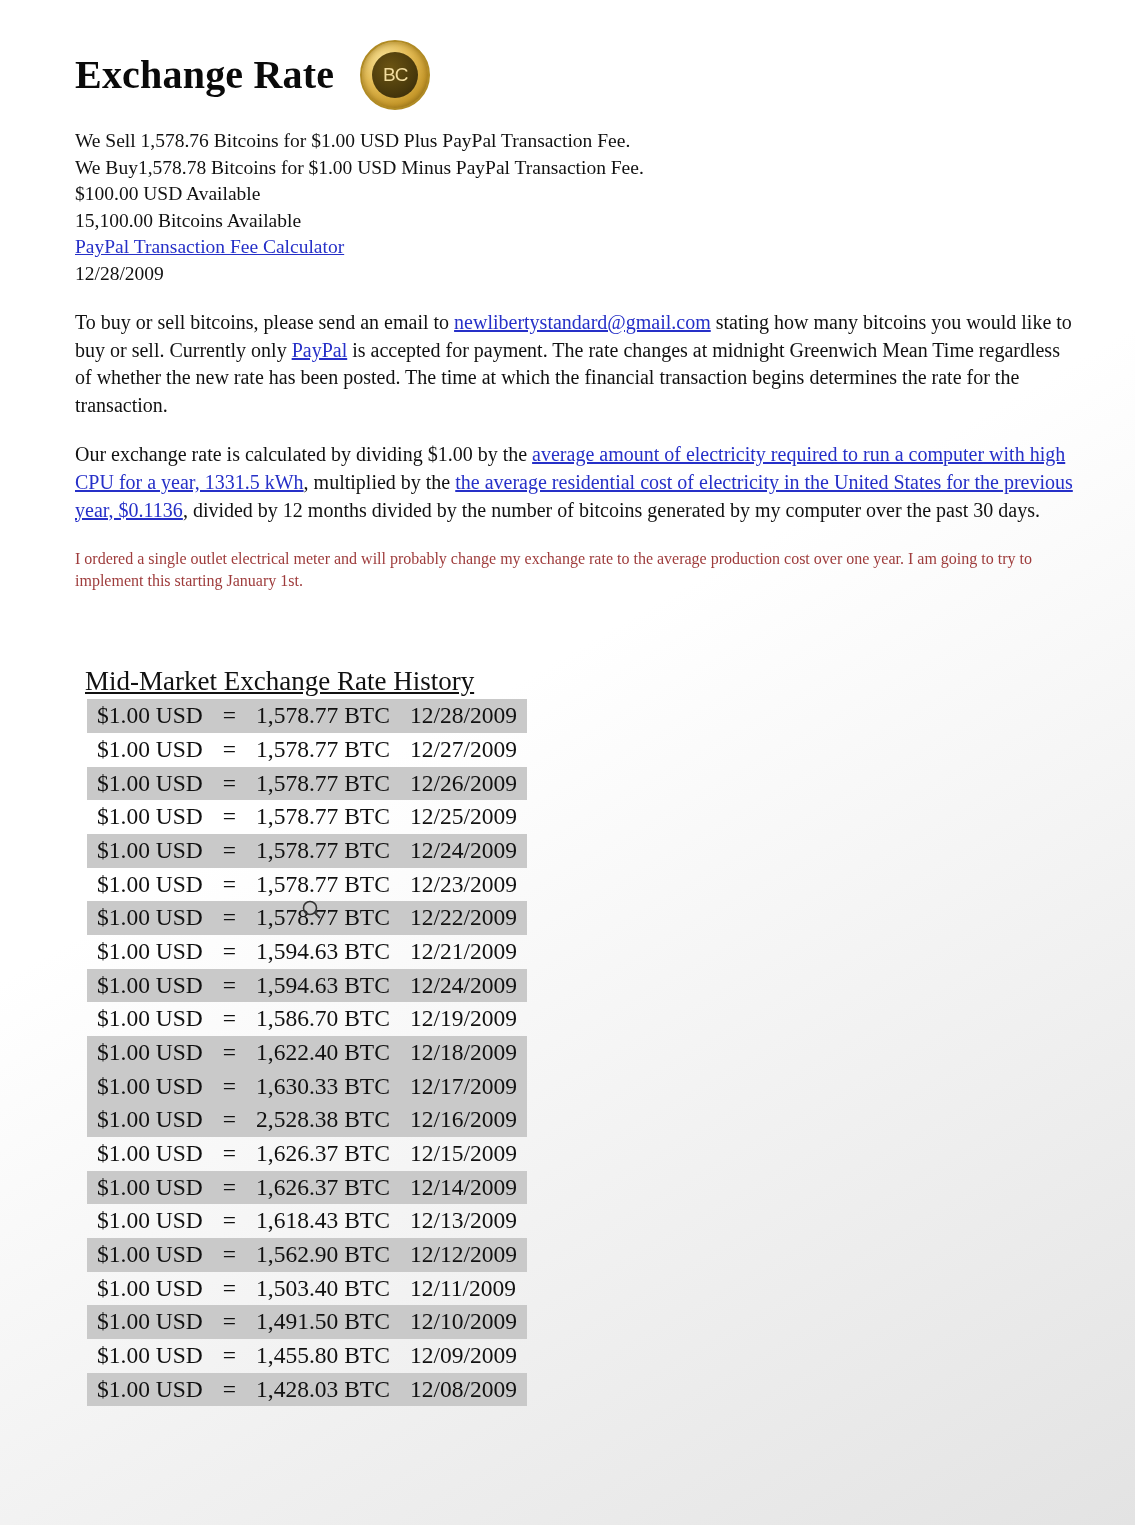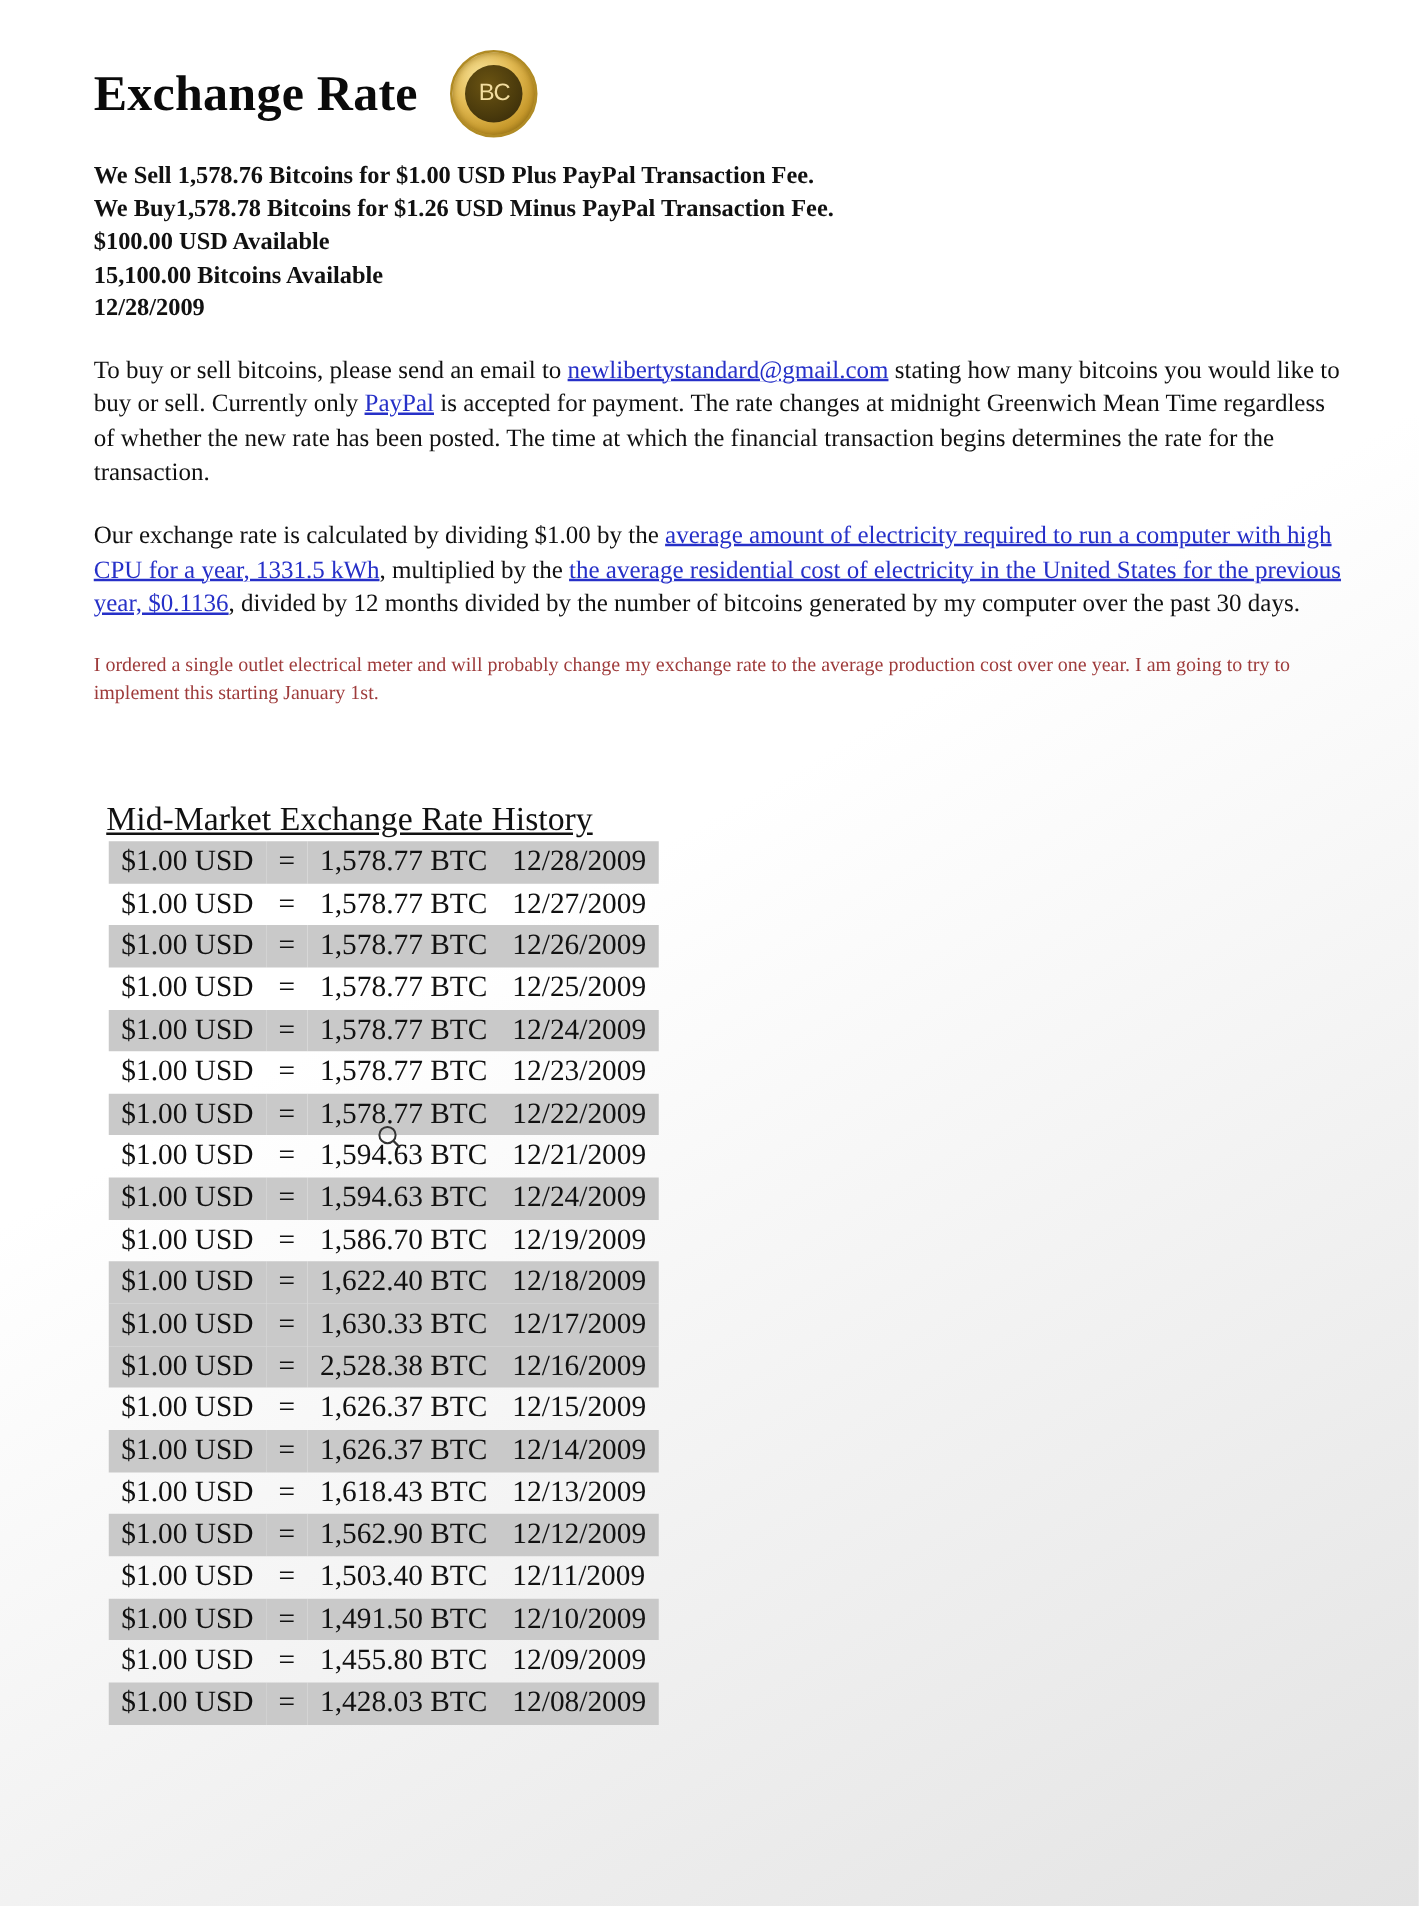--- a/index.html
+++ b/index.html
@@ -58,21 +58,21 @@
     font-size: 19px;
     font-weight: normal;
     letter-spacing: -1px;
   }
 
   
   .intro {
     font-size: 19.5px;
     line-height: 1.36;
   }
-  .intro div { white-space: nowrap; font-weight: bold; }
+  .intro div { white-space: nowrap; }
   a.link {
     color: #2630c8;
     text-decoration: underline;
   }
 
   .para {
     font-size: 20px;
     line-height: 1.38;
     margin-top: 22px;
     max-width: 1000px;
@@ -131,23 +131,24 @@
 
   <div class="header">
     <div class="title">Exchange Rate</div>
     <div class="coin">
       <div class="coin-inner">BC</div>
     </div>
   </div>
 
   <div class="intro">
     <div>We Sell 1,578.76 Bitcoins for $1.00 USD Plus PayPal Transaction Fee.</div>
-    <div>We Buy1,578.78 Bitcoins for $1.26 USD Minus PayPal Transaction Fee.</div>
+    <div>We Buy1,578.78 Bitcoins for $1.00 USD Minus PayPal Transaction Fee.</div>
     <div>$100.00 USD Available</div>
     <div>15,100.00 Bitcoins Available</div>
+    <div><a class="link" href="#">PayPal Transaction Fee Calculator</a></div>
     <div>12/28/2009</div>
   </div>
 
   <p class="para"><span>To buy or sell bitcoins, please send an email to </span><a class="link" href="#">newlibertystandard@gmail.com</a><span> stating how many bitcoins you would like to buy or sell. Currently only </span><a class="link" href="#">PayPal</a><span> is accepted for payment. The rate changes at midnight Greenwich Mean Time regardless of whether the new rate has been posted. The time at which the financial transaction begins determines the rate for the transaction.</span></p>
 
   <p class="para"><span>Our exchange rate is calculated by dividing $1.00 by the </span><a class="link" href="#">average amount of electricity required to run a computer with high CPU for a year, 1331.5 kWh</a><span>, multiplied by the </span><a class="link" href="#">the average residential cost of electricity in the United States for the previous year, $0.1136</a><span>, divided by 12 months divided by the number of bitcoins generated by my computer over the past 30 days.</span></p>
 
   <p class="note">I ordered a single outlet electrical meter and will probably change my exchange rate to the average production cost over one year. I am going to try to implement this starting January 1st.</p>
 
   <div class="table-wrap">

